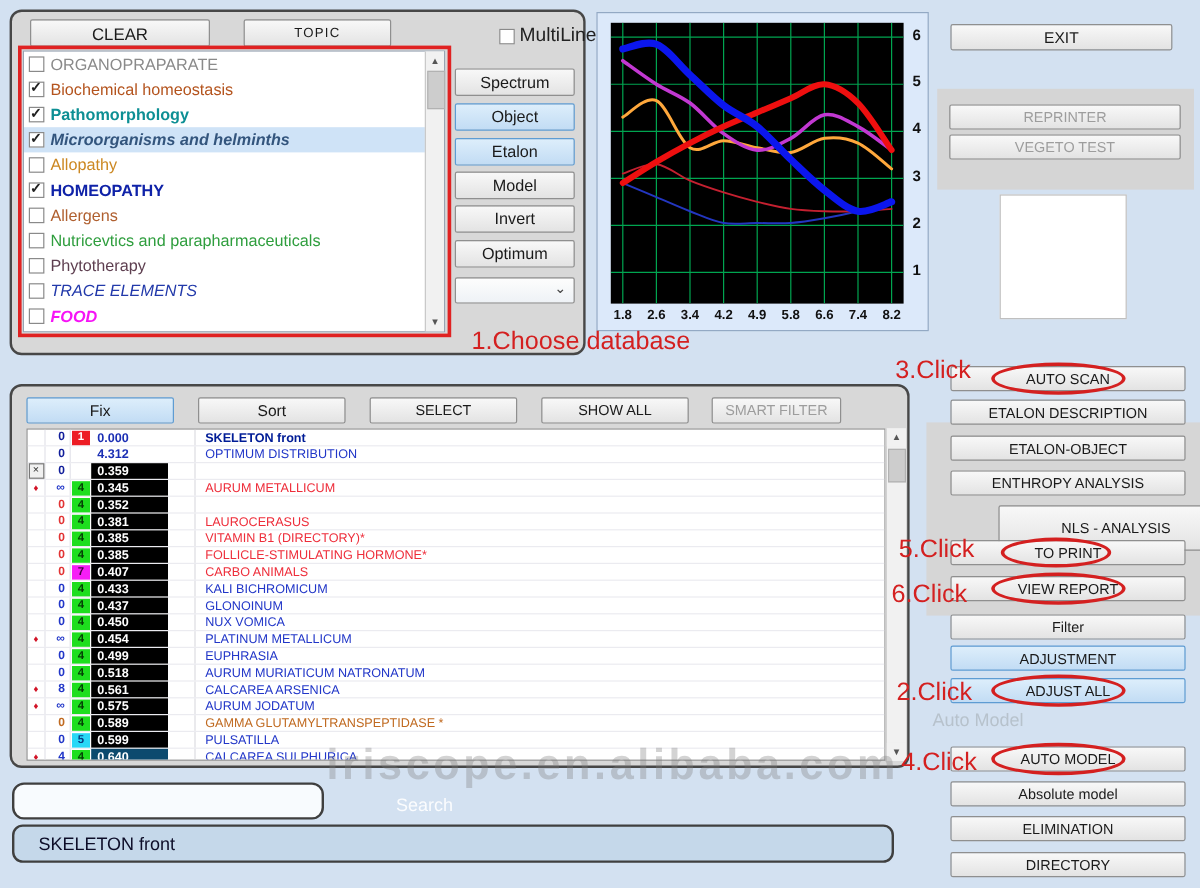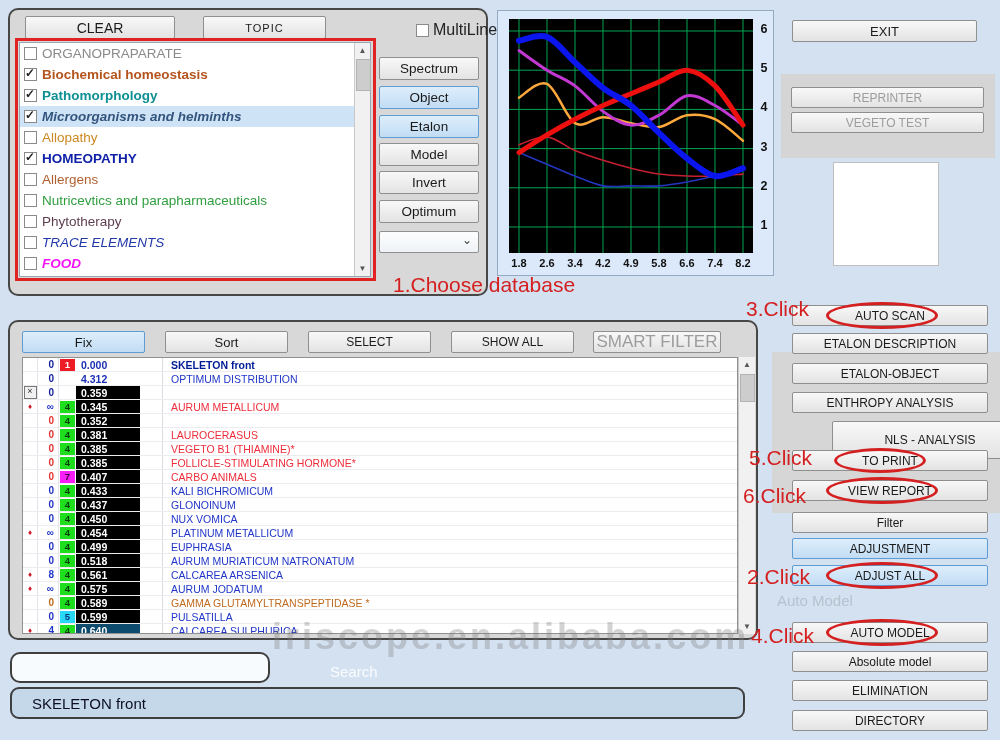--- a/index.html
+++ b/index.html
@@ -71,21 +71,21 @@
   <div class="panel" id="panel-db" style="left:8px;top:8px;width:480px;height:288px;"></div>
   <button class="btn" id="btn-clear" style="left:25px;top:16px;width:150px;height:23px;font-size:14px;">CLEAR</button>
   <button class="btn" id="btn-topic" style="left:203px;top:16px;width:123px;height:23px;font-size:11px;letter-spacing:1px;">TOPIC</button>
   <div id="category-list">
       <div class="cat">
         <span class="cb"></span>
         <span style="color: rgb(138, 138, 138);">ORGANOPRAPARATE</span>
       </div>
       <div class="cat">
         <span class="cb checked"></span>
-        <span style="color: rgb(180, 84, 30); font-weight: bold;">Biochemical homeostasis</span>
+        <span style="color: rgb(180, 84, 30); font-weight: normal;">Biochemical homeostasis</span>
       </div>
       <div class="cat">
         <span class="cb checked"></span>
         <span style="color: rgb(13, 143, 148); font-weight: bold;">Pathomorphology</span>
       </div>
       <div class="cat selected">
         <span class="cb checked"></span>
         <span style="color: rgb(51, 85, 125); font-weight: bold; font-style: italic;">Microorganisms and helminths</span>
       </div>
       <div class="cat">
@@ -211,21 +211,21 @@
       <button class="btn sm" style="left: 792px; top: 710px; width: 196px; height: 21px;">DIRECTORY</button>
     </div>
   <div id="auto-model-label">Auto Model</div>
 
   <div class="panel" style="left:8px;top:320px;width:750px;height:320px;"></div>
   <div id="table-buttons">
       <button class="btn blue" style="left: 22px; top: 331px; width: 123px; height: 22px; font-size: 13px;">Fix</button>
       <button class="btn" style="left: 165px; top: 331px; width: 123px; height: 22px; font-size: 13px;">Sort</button>
       <button class="btn" style="left: 308px; top: 331px; width: 123px; height: 22px; font-size: 12px;">SELECT</button>
       <button class="btn" style="left: 451px; top: 331px; width: 123px; height: 22px; font-size: 12px;">SHOW ALL</button>
-      <button class="btn disabled" style="left: 593px; top: 331px; width: 128px; height: 22px; font-size: 17px;">SMART FILTER</button>
+      <button class="btn disabled" style="left: 593px; top: 331px; width: 108px; height: 22px; font-size: 12px;">SMART FILTER</button>
     </div>
   <div id="table-box">
       <div class="trow">
         <div class="c-mark"></div>
         <div class="c-num" style="color: rgb(16, 29, 154);">0</div>
         <div class="c-badge">
           <span class="badge" style="background: rgb(237, 28, 36); color: rgb(255, 255, 255);">1</span>
         </div>
         <div class="c-val" style="color: rgb(27, 47, 180);">0.000</div>
         <div class="c-gap"></div>
@@ -280,21 +280,21 @@
         <div class="c-name" style="color: rgb(238, 45, 58);">LAUROCERASUS</div>
       </div>
       <div class="trow">
         <div class="c-mark"></div>
         <div class="c-num" style="color: rgb(226, 51, 51);">0</div>
         <div class="c-badge">
           <span class="badge" style="background: rgb(30, 222, 30); color: rgb(6, 64, 6);">4</span>
         </div>
         <div class="c-val" style="background: rgb(0, 0, 0); color: rgb(255, 255, 255);">0.385</div>
         <div class="c-gap"></div>
-        <div class="c-name" style="color: rgb(238, 45, 58);">VEGETO B1 (THIAMINE)*</div>
+        <div class="c-name" style="color: rgb(238, 45, 58);">VITAMIN B1 (DIRECTORY)*</div>
       </div>
       <div class="trow">
         <div class="c-mark"></div>
         <div class="c-num" style="color: rgb(226, 51, 51);">0</div>
         <div class="c-badge">
           <span class="badge" style="background: rgb(30, 222, 30); color: rgb(6, 64, 6);">4</span>
         </div>
         <div class="c-val" style="background: rgb(0, 0, 0); color: rgb(255, 255, 255);">0.385</div>
         <div class="c-gap"></div>
         <div class="c-name" style="color: rgb(238, 45, 58);">FOLLICLE-STIMULATING HORMONE*</div>

